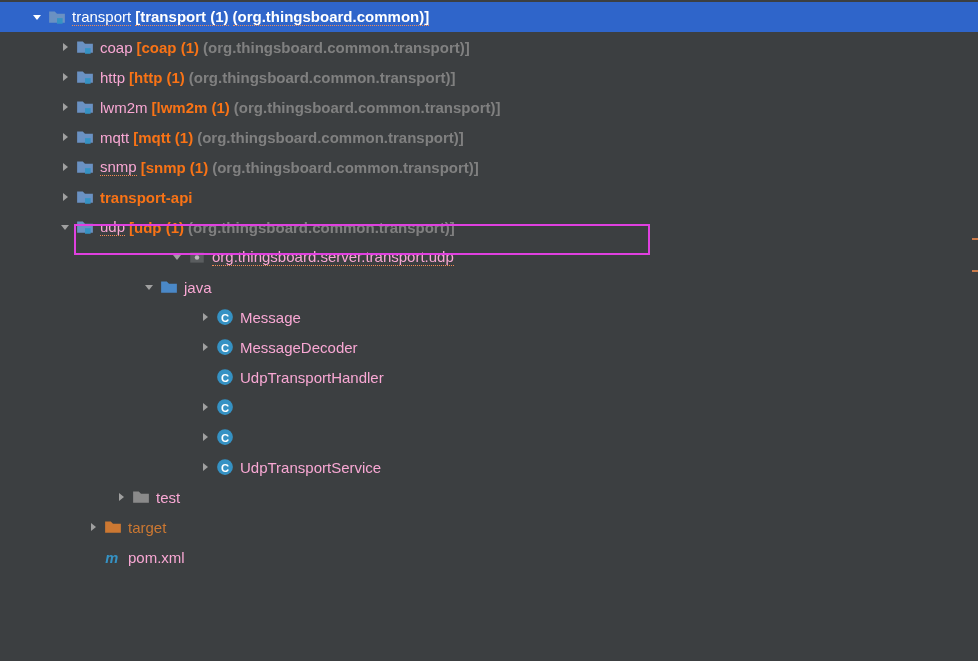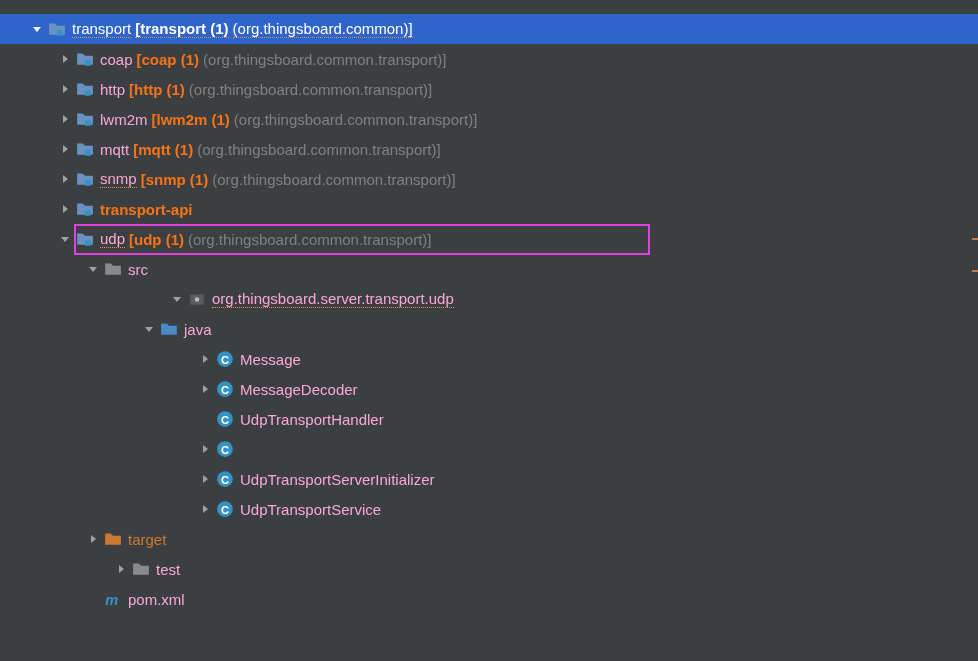--- a/index.html
+++ b/index.html
@@ -6,21 +6,21 @@
 body {
   width: 978px;
   height: 661px;
   background: #3c3f41;
   font-family: "Segoe UI", Arial, sans-serif;
   font-size: 15px;
   color: #bbbbbb;
   overflow: hidden;
   position: relative;
 }
-.tree { padding-top: 14px; text-align: right; }
+.tree { padding-top: 2px; text-align: right; }
 .row {
   display: flex;
   align-items: center;
   height: 30px;
   white-space: nowrap;
   user-select: none;
 }
 .row.selected {
   background: #2f65ca;
   color: #ffffff;
@@ -45,21 +45,21 @@
   width: 18px;
   height: 18px;
   display: inline-flex;
   align-items: center;
   justify-content: center;
   flex-shrink: 0;
   margin-right: 6px;
 }
 .label-main { color: #f9a8d4; }
 .label-mod { color: #f97316; font-weight: bold; }
-.label-ctx { color: #808080; font-weight: normal; }
+.label-ctx { color: #808080; font-weight: bold; }
 .sp { display: inline-block; width: 4px; }
 .underline { border-bottom: 1px dotted #f28b54; }
 .highlight-box {
   position: absolute;
   border: 2px solid #e040e0;
   pointer-events: none;
 }
 .edge-mark {
   position: absolute;
   right: 0;
@@ -229,36 +229,20 @@
           <rect x="8" y="9" width="5" height="5" fill="#3592c4"></rect>
         </svg>
       </span>
     <span class="label-main underline">udp</span>
     <span class="sp"></span>
     <span class="label-mod">[udp (1)</span>
     <span class="sp"></span>
     <span class="label-ctx">(org.thingsboard.common.transport)]</span>
   </div>
 
-  <div class="row">
-    <span class="indent"></span>
-      <span class="indent"></span>
-      <span class="indent"></span>
-    <span class="arrow">
-        <svg viewBox="0 0 10 10">
-          <path d="M1 3 L9 3 L5 8 Z"></path>
-        </svg>
-      </span>
-    <span class="icon">
-        <svg viewBox="0 0 16 16">
-          <path fill="#8a8a8a" d="M1 3h5l2 2h7v8H1z"></path>
-        </svg>
-      </span>
-    <span class="label-main">src</span>
-  </div>
 
 
   <div class="row">
     <span class="indent"></span>
       <span class="indent"></span>
       <span class="indent"></span>
       <span class="indent"></span>
       <span class="indent"></span>
       <span class="indent"></span>
     <span class="arrow">
@@ -389,21 +373,20 @@
         <svg viewBox="0 0 10 10">
           <path d="M3 1 L8 5 L3 9 Z"></path>
         </svg>
       </span>
     <span class="icon">
         <svg viewBox="0 0 16 16">
           <circle cx="8" cy="8" r="7" fill="#3592c4"></circle>
           <text x="8" y="12" font-size="10" font-weight="bold" text-anchor="middle" fill="#fff">C</text>
         </svg>
       </span>
-    <span class="label-main">UdpTransportServerInitializer</span>
   </div>
 
   <div class="row">
     <span class="indent"></span>
       <span class="indent"></span>
       <span class="indent"></span>
       <span class="indent"></span>
       <span class="indent"></span>
       <span class="indent"></span>
       <span class="indent"></span>
@@ -418,49 +401,49 @@
           <text x="8" y="12" font-size="10" font-weight="bold" text-anchor="middle" fill="#fff">C</text>
         </svg>
       </span>
     <span class="label-main">UdpTransportService</span>
   </div>
 
   <div class="row">
     <span class="indent"></span>
       <span class="indent"></span>
       <span class="indent"></span>
+      <span class="indent"></span>
+    <span class="arrow">
+        <svg viewBox="0 0 10 10">
+          <path d="M3 1 L8 5 L3 9 Z"></path>
+        </svg>
+      </span>
+    <span class="icon">
+        <svg viewBox="0 0 16 16">
+          <path fill="#8a8a8a" d="M1 3h5l2 2h7v8H1z"></path>
+        </svg>
+      </span>
+    <span class="label-main">test</span>
+  </div>
+
+  <div class="row">
+    <span class="indent"></span>
+      <span class="indent"></span>
+      <span class="indent"></span>
     <span class="arrow">
         <svg viewBox="0 0 10 10">
           <path d="M3 1 L8 5 L3 9 Z"></path>
         </svg>
       </span>
     <span class="icon">
         <svg viewBox="0 0 16 16">
           <path fill="#cc7832" d="M1 3h5l2 2h7v8H1z"></path>
         </svg>
       </span>
     <span class="label-main" style="color:#cc7832">target</span>
-  </div>
-
-  <div class="row">
-    <span class="indent"></span>
-      <span class="indent"></span>
-      <span class="indent"></span>
-      <span class="indent"></span>
-    <span class="arrow">
-        <svg viewBox="0 0 10 10">
-          <path d="M3 1 L8 5 L3 9 Z"></path>
-        </svg>
-      </span>
-    <span class="icon">
-        <svg viewBox="0 0 16 16">
-          <path fill="#8a8a8a" d="M1 3h5l2 2h7v8H1z"></path>
-        </svg>
-      </span>
-    <span class="label-main">test</span>
   </div>
 
   <div class="row">
     <span class="indent"></span>
       <span class="indent"></span>
       <span class="indent"></span>
     <span class="arrow"></span>
     <span class="icon">
         <svg viewBox="0 0 16 16">
           <text x="1" y="13" font-size="13" font-weight="bold" font-style="italic" fill="#3592c4">m</text>

